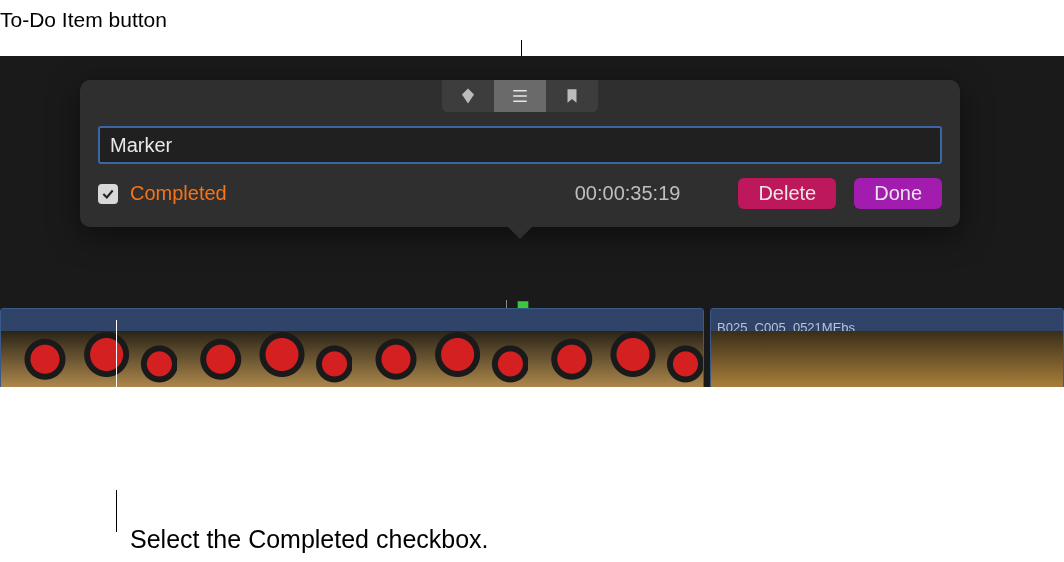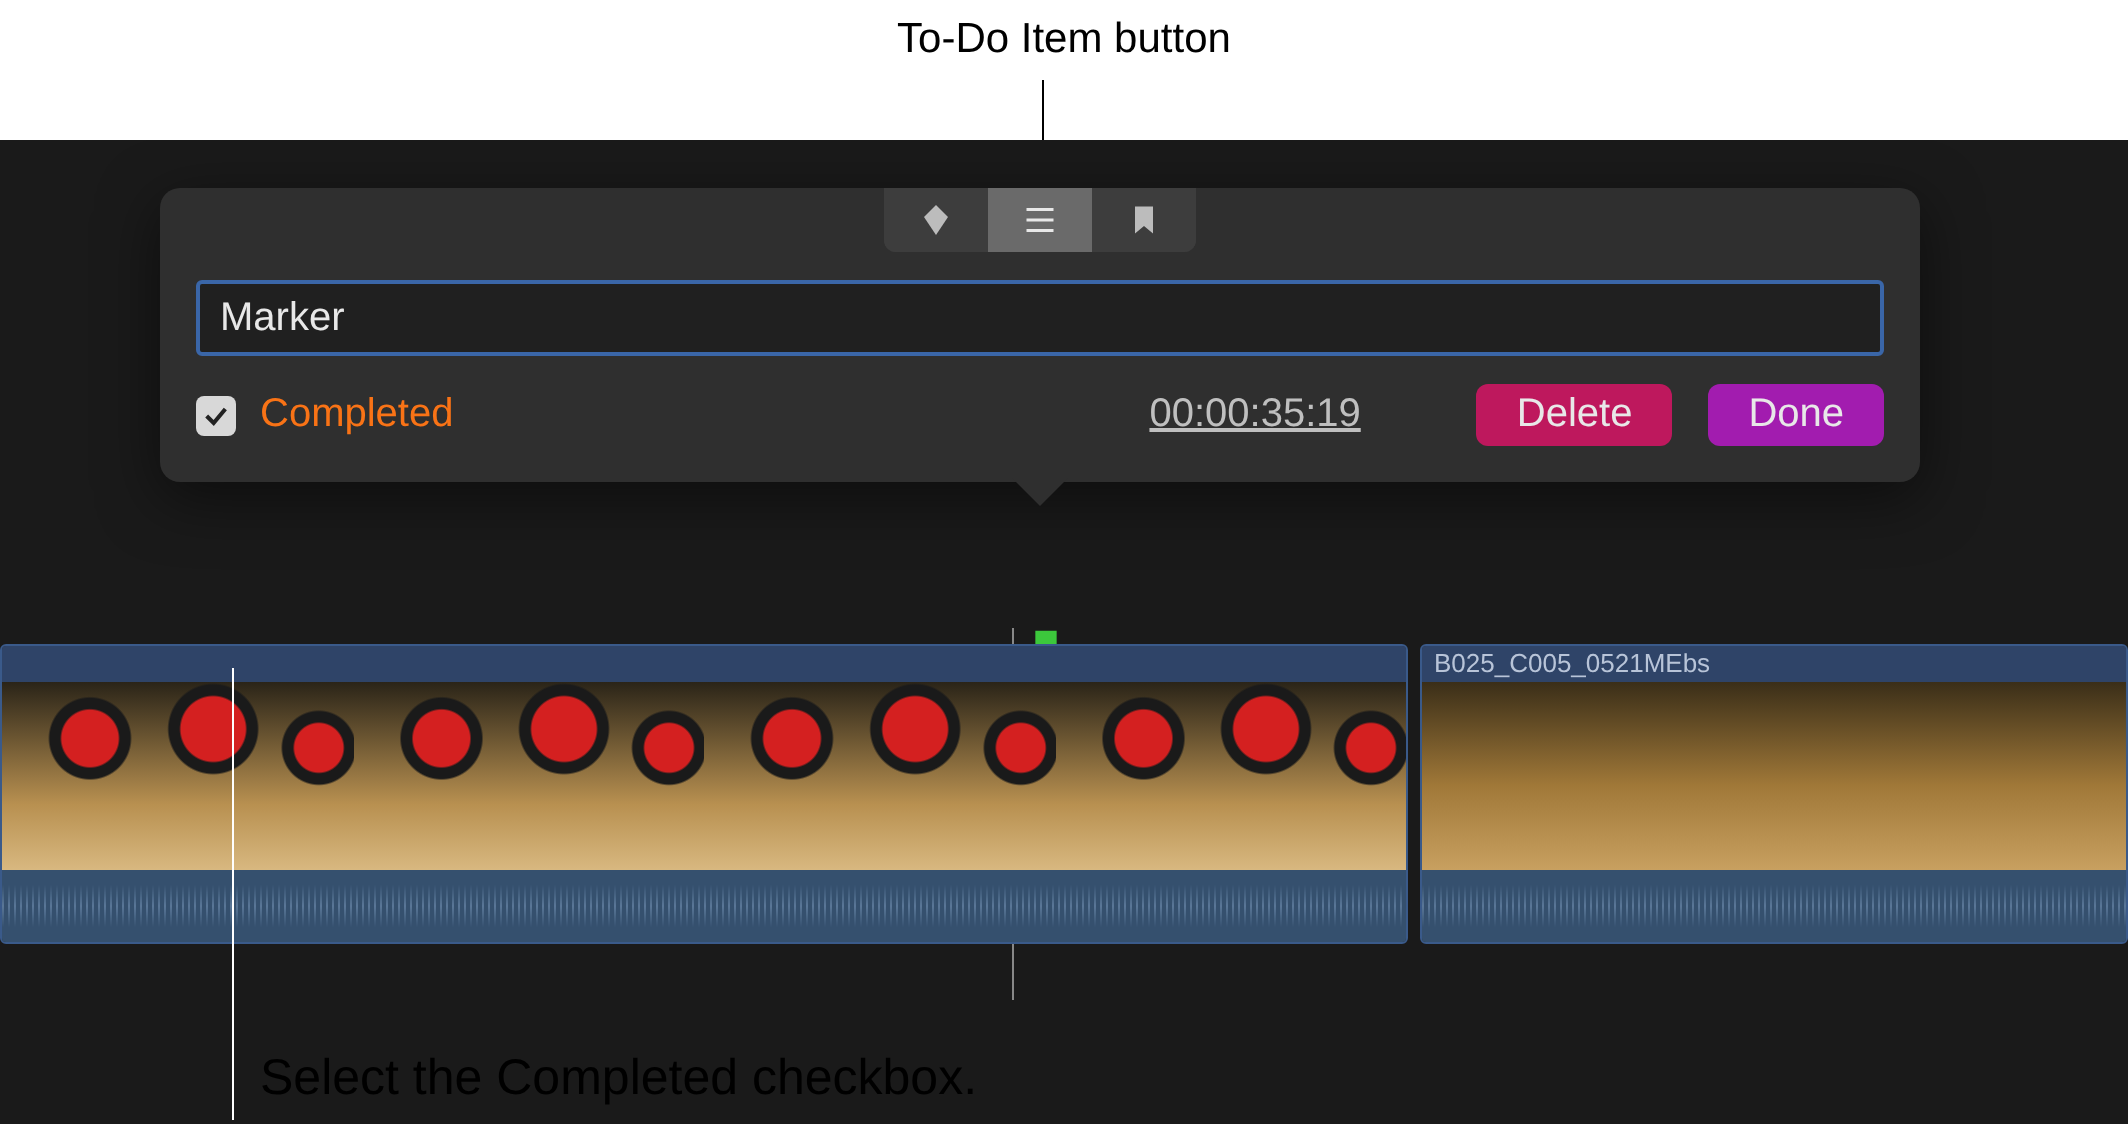--- a/index.html
+++ b/index.html
@@ -9,41 +9,39 @@
       width: 1064px;
       height: 562px;
       position: relative;
       overflow: hidden;
     }
     .callout-top {
       position: absolute;
       top: 8px;
       left: 0;
       width: 100%;
-      text-align: center;
       font-size: 21px;
       color: #000;
     }
     .callout-line-top {
       position: absolute;
       top: 40px;
       left: 521px;
       width: 1px;
       height: 44px;
       background: #000;
     }
     .app-region {
       position: absolute;
       top: 56px;
       left: 0;
       width: 1064px;
-      height: 492px;
+      height: 331px;
       background: #1a1a1a;
       overflow: hidden;
-      margin-top: 14px;
     }
     .popover {
       position: absolute;
       top: 24px;
       left: 80px;
       width: 880px;
       background: #2f2f2f;
       border-radius: 10px;
       box-shadow: 0 8px 30px rgba(0,0,0,0.5);
       padding-bottom: 18px;
@@ -114,21 +112,20 @@
     .completed-label {
       color: #f97316;
       font-size: 20px;
     }
     .timecode {
       color: #bfbfbf;
       font-size: 20px;
       margin-left: auto;
       margin-right: 40px;
       font-variant-numeric: tabular-nums;
-      text-decoration: underline;
     }
     .btn {
       background: #be185d;
       color: #e8e8e8;
       font-size: 20px;
       padding: 4px 20px;
       border-radius: 6px;
       border: none;
       cursor: pointer;
       margin-left: 6px;
@@ -150,21 +147,21 @@
       overflow: hidden;
       background: #2a3648;
     }
     .clip1 { left: 0; width: 704px; }
     .clip2 { left: 710px; width: 354px; }
     .clip-titlebar {
       height: 18px;
       background: #2f4468;
       color: #b8c4d8;
       font-size: 13px;
-      padding: 1px 6px;
+      padding: 11px 6px;
       white-space: nowrap;
       overflow: hidden;
     }
     .clip-video {
       height: 94px;
       display: flex;
       background: #000;
     }
     .thumb-a {
       flex: 1;

